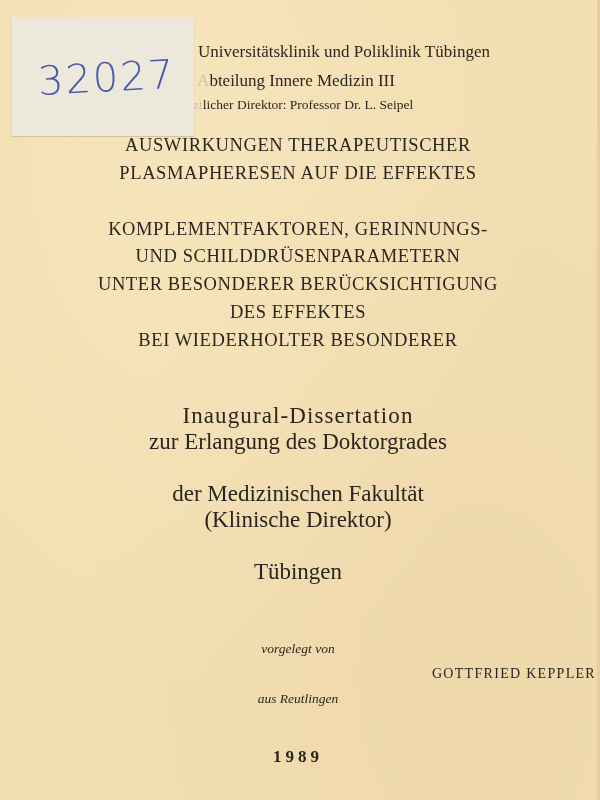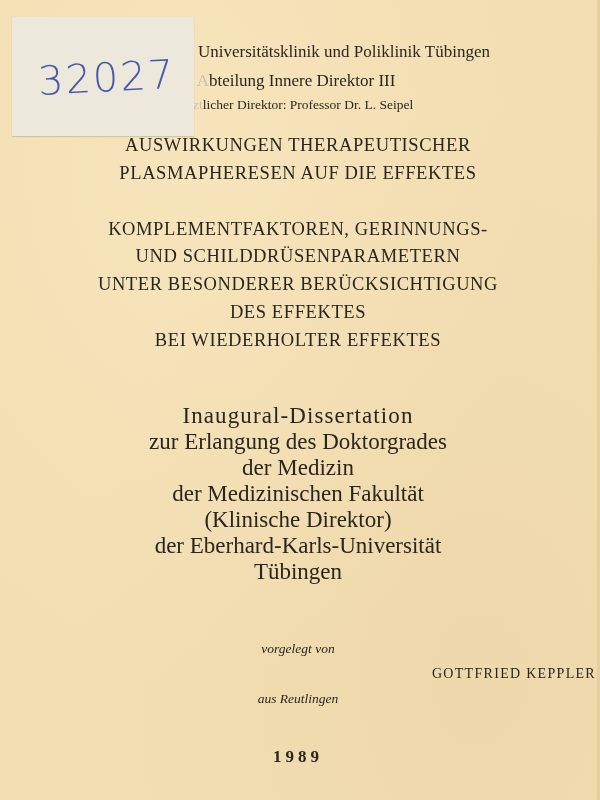--- a/index.html
+++ b/index.html
@@ -54,40 +54,38 @@
   .author { font-size: 14px; letter-spacing: 1.3px; text-align: right; }
   .year { font-size: 17px; letter-spacing: 4px; font-weight: bold; }
 </style>
 </head>
 <body>
 
 <div class="page">
   <div class="edge-right"></div>
 
   <div class="line inst inst-1"><span class="inst-faded">Aus der Medizinis</span><span>chen Universitätsklinik und Poliklinik Tübingen</span></div>
-  <div class="line inst inst-2"><span class="inst-faded">A</span><span>bteilung Innere Direktor III</span></div>
+  <div class="line inst inst-2"><span class="inst-faded">A</span><span>bteilung Innere Medizin III</span></div>
   <div class="line inst inst-3"><span class="inst-faded">Ärzt</span><span>licher Direktor:  Professor Dr. L. Seipel</span></div>
 
   <div class="label-sticker"></div>
   <div class="catalog-number">32027</div>
 
   <div class="line title" style="top:135px">AUSWIRKUNGEN THERAPEUTISCHER</div>
   <div class="line title" style="top:163px">PLASMAPHERESEN AUF DIE EFFEKTES</div>
   <div class="line title" style="top:219px">KOMPLEMENTFAKTOREN, GERINNUNGS-</div>
   <div class="line title" style="top:246px">UND SCHILDDRÜSENPARAMETERN</div>
   <div class="line title" style="top:274px">UNTER BESONDERER BERÜCKSICHTIGUNG</div>
   <div class="line title" style="top:302px">DES EFFEKTES</div>
-  <div class="line title" style="top:330px">BEI WIEDERHOLTER EFFEKTES</div>
+  <div class="line title" style="top:330px">BEI WIEDERHOLTER BESONDERER</div>
 
   <div class="line diss diss-first" style="top:403px">Inaugural-Dissertation</div>
   <div class="line diss" style="top:429px">zur Erlangung des Doktorgrades</div>
-  <div class="line diss" style="top:455px">der Medizin</div>
   <div class="line diss" style="top:481px">der Medizinischen Fakultät</div>
   <div class="line diss" style="top:507px">(Klinische Direktor)</div>
-  <div class="line diss" style="top:533px">der Eberhard-Karls-Universität</div>
   <div class="line diss" style="top:559px">Tübingen</div>
 
   <div class="line small" style="top:641px">vorgelegt von</div>
   <div class="line author" style="top:666px">GOTTFRIED KEPPLER</div>
   <div class="line small" style="top:691px">aus Reutlingen</div>
 
   <div class="line year" style="top:747px">1989</div>
 </div>
 
 </body></html>

